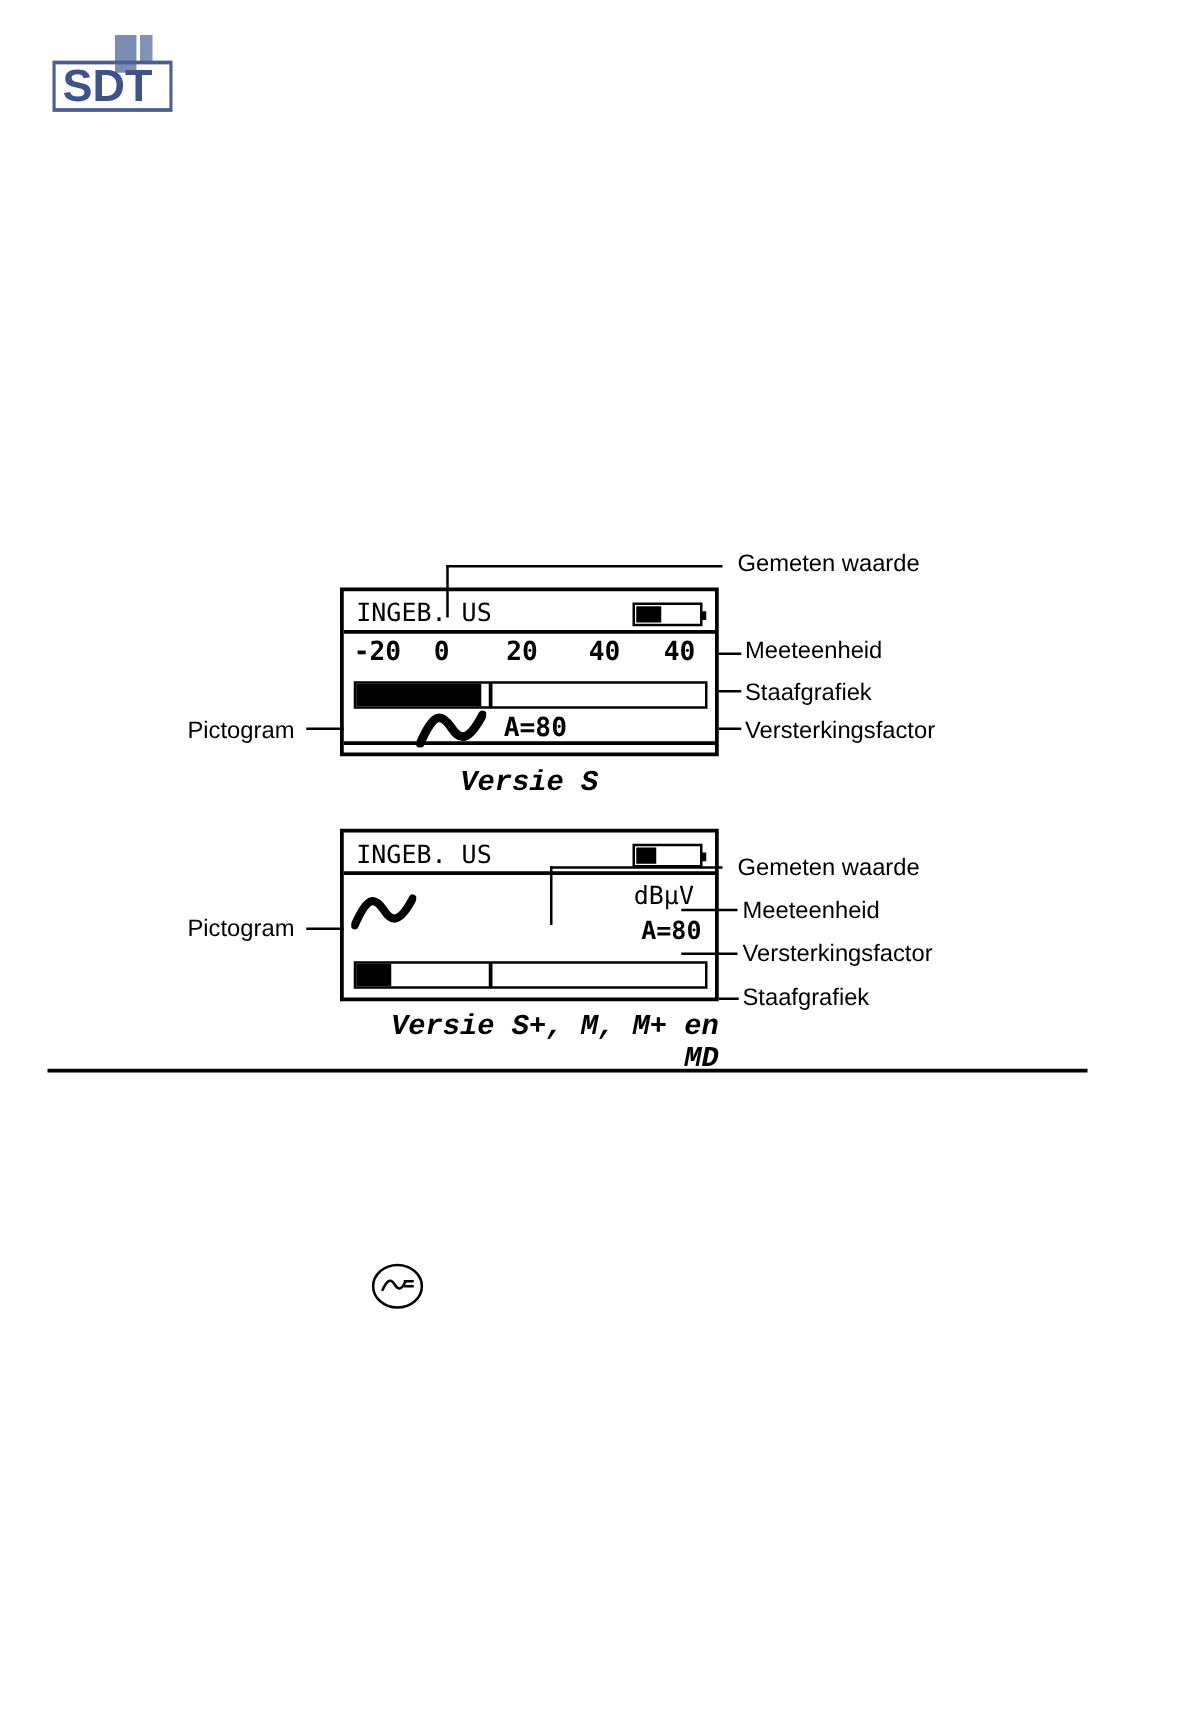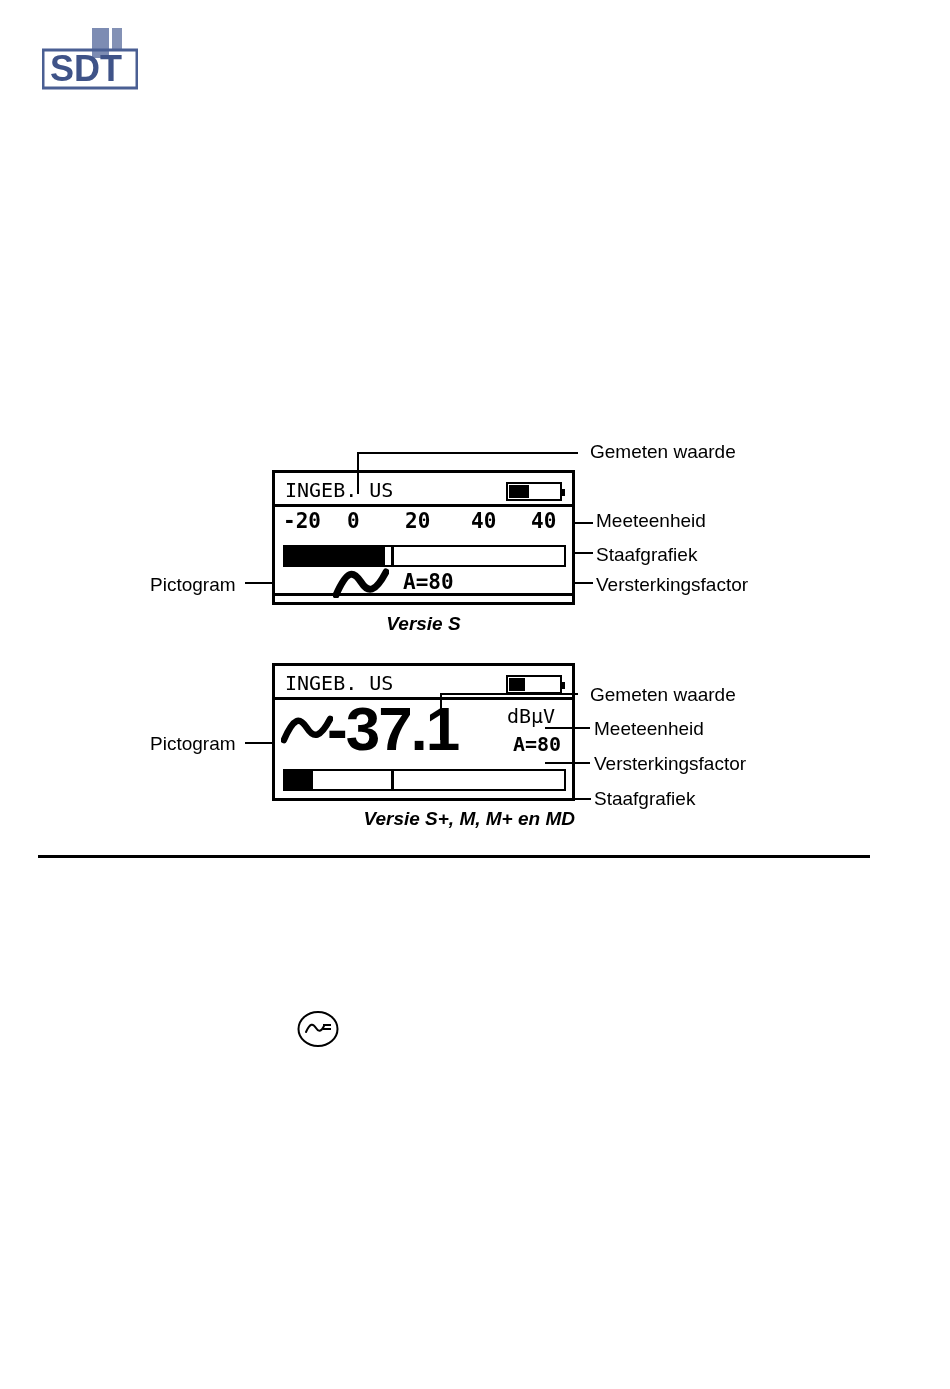--- a/index.html
+++ b/index.html
@@ -214,24 +214,24 @@
     position: absolute;
     font-family: "Liberation Sans", sans-serif;
     font-size: 19px;
     color: #000;
     white-space: nowrap;
   }
 
   
   .caption {
     position: absolute;
-    font-family: Liberation Sans, sans-serif;
+    font-family: Liberation Mono, monospace;
     font-style: italic;
     font-weight: 700;
-    font-size: 19px;
+    font-size: 23px;
     text-align: center;
   }
 
   
   .leader {
     position: absolute;
     background: #000;
   }
   .leader.h { height: 2px; }
   .leader.v { width: 2px; }
@@ -321,21 +321,20 @@
     <div class="dev-title">INGEB. US</div>
     <div class="battery">
       <div class="fill" style="width:30%"></div>
     </div>
     <div class="hr-line" style="top:31px;"></div>
 
     <svg class="picto" style="left:6px; top:42px;" width="52" height="42" viewBox="0 0 56 30">
       <path d="M3 27 C14 2, 20 2, 28 14 C35 25, 42 25, 53 4" fill="none" stroke="#000" stroke-width="7" stroke-linecap="round"></path>
     </svg>
 
-    <div class="bigvalue">-37.1</div>
     <div class="unit">dBµV</div>
     <div class="ampl-sp">A=80</div>
 
     <div class="bargraph2">
       <div class="fill" style="width:10%"></div>
       <div class="cursor" style="left:38%"></div>
     </div>
   </div>
 
   <div class="caption" style="left:272px; top:378px; width:303px;text-align:right;">Versie S+, M, M+ en MD</div>

